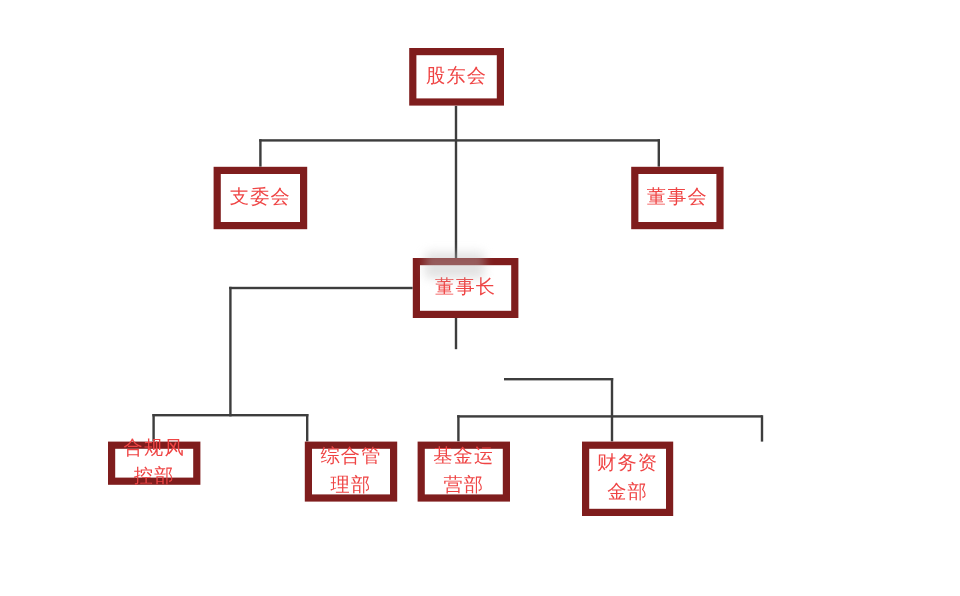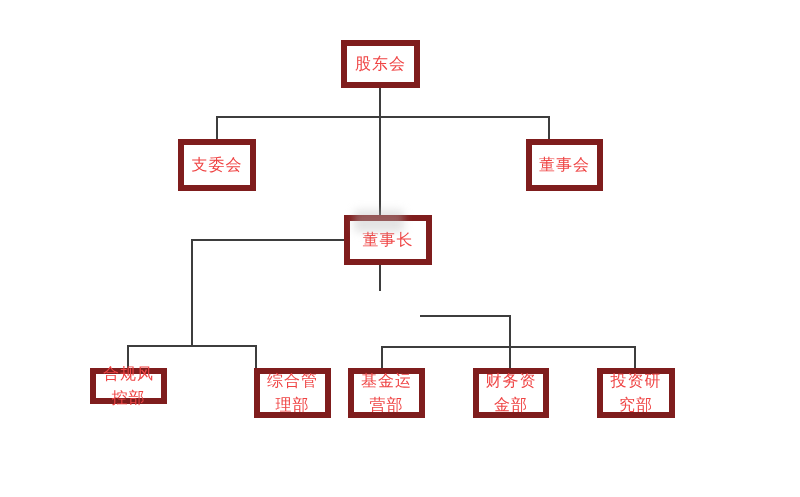--- a/index.html
+++ b/index.html
@@ -40,21 +40,21 @@
   }
   
   .n-shareholders { left: 341px; top: 40px;  width: 79px; height: 48px; }
   .n-branch       { left: 178px; top: 139px; width: 78px; height: 52px; }
   .n-board        { left: 510px; top: 139px; width: 77px; height: 52px; margin-left: 16px; }
   .n-chairman     { left: 344px; top: 215px; width: 88px; height: 50px; }
   .n-gm           { left: 344px; top: 291px; width: 76px; height: 49px; }
   .n-compliance   { left: 90px;  top: 368px; width: 77px; height: 36px; }
   .n-genmgmt      { left: 218px; top: 368px; width: 77px; height: 50px; margin-left: 36px; }
   .n-fundops      { left: 348px; top: 368px; width: 77px; height: 50px; }
-  .n-finance      { left: 473px; top: 368px; width: 76px; height: 50px; align-items: center; }
+  .n-finance      { left: 485px; top: 368px; width: 76px; height: 62px; align-items: center; }
   .n-invest       { left: 597px; top: 368px; width: 78px; height: 50px; }
   
   .c-root-v        { left: 379px; top: 88px;  width: 2px;   height: 127px; }
   .c-lvl2-h        { left: 216px; top: 116px; width: 334px; height: 2px;   }
   .c-branch-v      { left: 216px; top: 116px; width: 2px;   height: 23px;  }
   .c-board-v       { left: 548px; top: 116px; width: 2px;   height: 23px;  }
   .c-chair-gm-v    { left: 379px; top: 265px; width: 2px;   height: 26px;  }
   .c-chair-left-h  { left: 191px; top: 239px; width: 153px; height: 2px;   }
   .c-left-v        { left: 191px; top: 239px; width: 2px;   height: 108px; }
   .c-left-h        { left: 127px; top: 345px; width: 130px; height: 2px;   }
@@ -127,20 +127,16 @@
   <div class="node n-fundops">
     <span class="node-label">基金运
 营部</span>
   </div>
 
   <div class="node n-finance">
     <span class="node-label">财务资
 金部</span>
   </div>
 
-  <div class="node n-invest">
-    <span class="node-label">投资研
-究部</span>
-  </div>
 
   <div class="watermark"></div>
 
 </div>
 
 </body></html>

